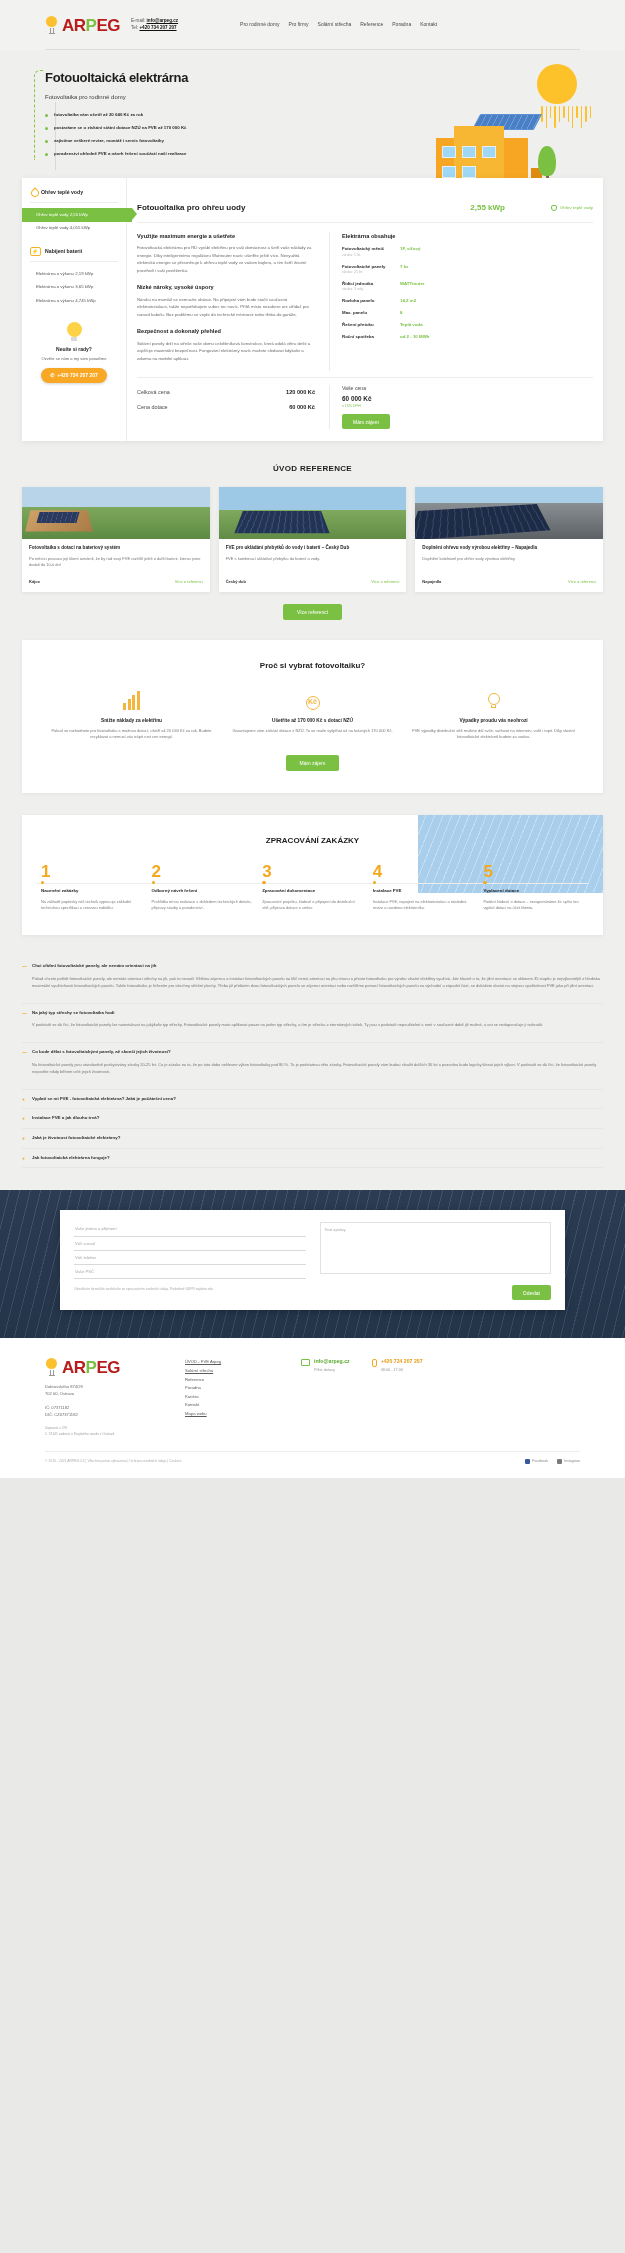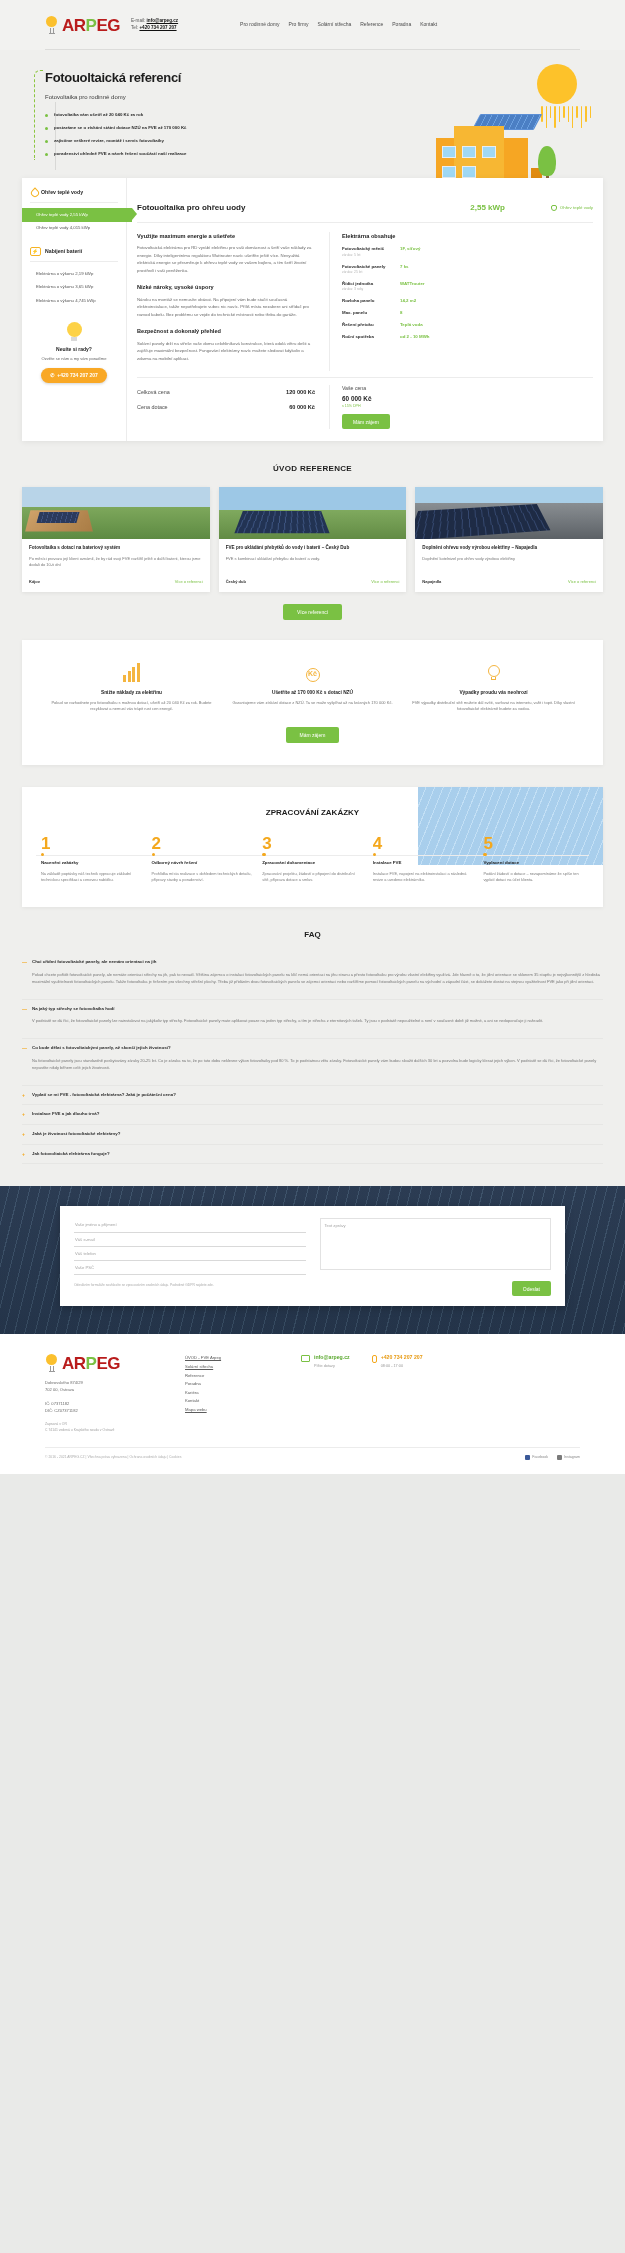--- a/index.html
+++ b/index.html
@@ -374,21 +374,21 @@
         <div class="h-win w4"></div>
           <div class="h-win w5"></div>
         <div class="h-door"></div>
         <div class="h-tree">
             <div class="t-top"></div>
             <div class="t-trunk"></div>
           </div>
       </div>
     </div>
     <div class="hero-inner">
-      <h1>Fotouoltaická referencí</h1>
+      <h1>Fotouoltaická elektrárna</h1>
       <div class="sub">Fotovoltaika pro rodinné domy</div>
       <ul class="bullets">
         <li>fotovoltaika vám ušetří až 20 040 Kč za rok</li>
         <li>postaráme se o získání státní dotace NZÚ na FVE až 170 000 Kč</li>
         <li>zajistíme veškeré revize, montáž i servis fotovoltaiky</li>
         <li>poradenství ohledně FVE a návrh řešení součástí naší realizace</li>
       </ul>
     </div>
   </div>
 
@@ -564,20 +564,21 @@
           <a href="#">Více o referenci</a>
         </div>
       </div>
     </div>
   </div>
   <div class="refs-cta">
     <button class="btn-green lg">Více referencí</button>
   </div>
 
   <div class="why">
+    <h2>Proč si vybrat fotovoltaiku?</h2>
     <div class="why-cols">
       <div class="why-col">
         <div class="why-ico">
           <div class="bars">
               <i style="height:7px"></i>
               <i style="height:11px"></i>
               <i style="height:15px"></i>
               <i style="height:19px"></i>
             </div>
         </div>
@@ -643,21 +644,20 @@
           <div class="step-num">5</div>
           <div class="step-line"></div>
           <div class="step-dot"></div>
           <h4>Vyplacení dotace</h4>
           <p>Podání žádostí o dotace – nezapomínáme že spíše ten vyplatí dotaci na účet klienta.</p>
         </div>
     </div>
   </div>
 
   <div class="faq">
-    <h2>FAQ</h2>
 
     <div class="faq-item">
       <div class="faq-q">
         <span class="faq-mark">—</span>
         <span class="faq-qt">Chci cřídmí fotovoltaické panely, ale nemám orientaci na jih</span>
       </div>
       <div class="faq-a">
         <p>Pokud chcete pořídit fotovoltaické panely, ale nemáte orientaci střechy na jih, pak to nevadí. Většina zájemců o instalaci fotovoltaických panelů na klíč nemá orientaci na jihu stranu a přesto fotovoltaiku pro výrobu vlastní elektřiny využívá. Jde hlavně o to, že jižní orientace se sklonem 35 stupňů je nejvýkonnější z hlediska maximální využitelnosti fotovoltaických panelů. Takže fotovoltaika je řešením pro všechny střešní plochy. Třeba již přidáním dvou fotovoltaických panelů se zájemci orientaci nebo rozšíříme pomocí fotovoltaických panelů na východní a západní část, se dokážete dostat na stejnou využitelnost FVE jako při jižní orientaci.</p>
       </div>
     </div>

